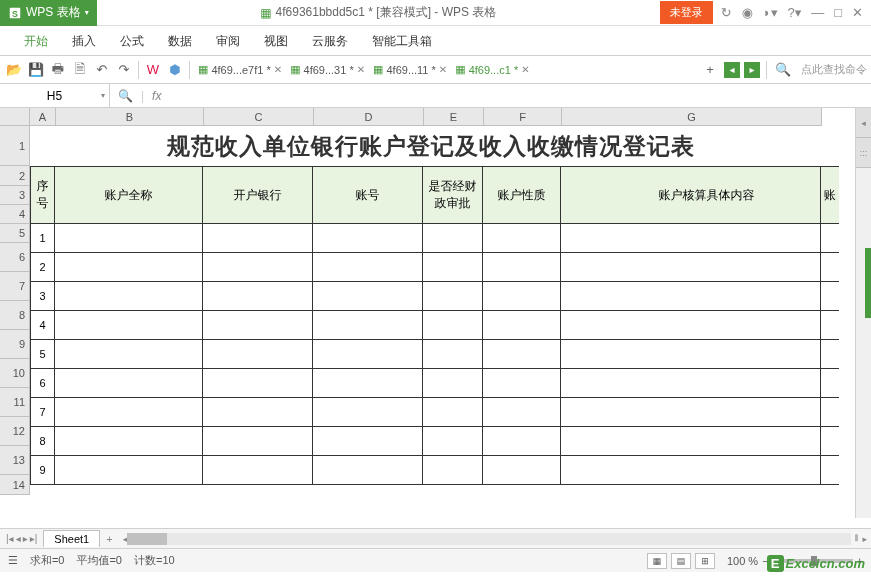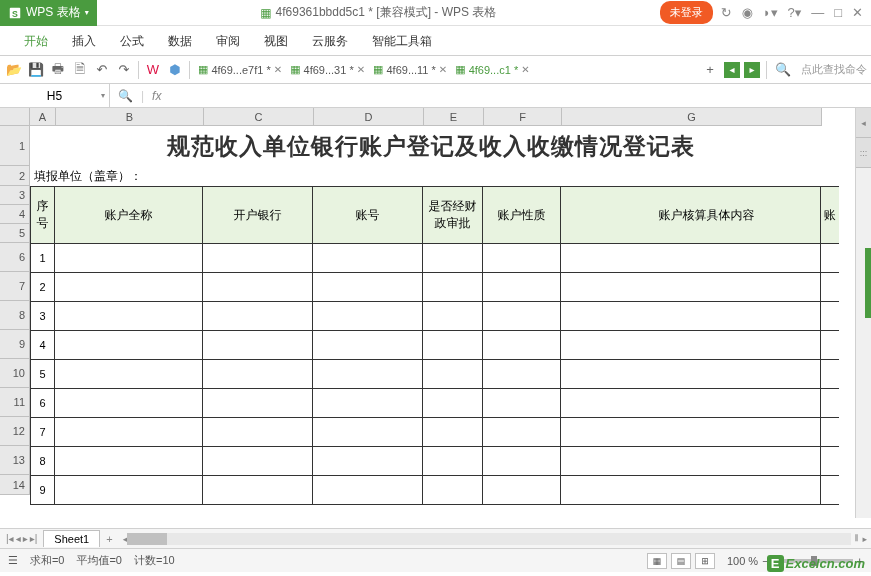--- a/index.html
+++ b/index.html
@@ -3,21 +3,21 @@
 <meta charset="utf-8">
 <style>
 * { margin: 0; padding: 0; box-sizing: border-box; font-family: "Microsoft YaHei", sans-serif; -webkit-user-select: none; user-select: none; }
 body { width: 871px; height: 576px; background: #fff; overflow: hidden; position: relative; }
 
 
 .title-bar { height: 26px; background: #fff; display: flex; align-items: center; border-bottom: 1px solid #e0e0e0; }
 .app-badge { background: #4a9b3f; color: #fff; display: flex; align-items: center; padding: 0 8px; height: 26px; font-size: 12px; gap: 4px; }
 .app-badge svg { width: 14px; height: 14px; }
 .title-text { flex: 1; text-align: center; font-size: 12px; color: #666; display: flex; align-items: center; justify-content: center; gap: 4px; }
-.login-badge { background: #f15a24; color: #fff; padding: 4px 10px; font-size: 11px; border-radius: 10px; }
+.login-badge { background: #f15a24; color: #fff; padding: 4px 10px; font-size: 11px; }
 .title-icons { display: flex; align-items: center; gap: 10px; padding: 0 8px; color: #888; }
 .title-icons span { cursor: pointer; font-size: 13px; }
 
 
 .menu-bar { height: 30px; display: flex; align-items: center; border-bottom: 1px solid #d0d0d0; padding-left: 12px; }
 .menu-bar .tab { padding: 0 12px; font-size: 12px; color: #333; line-height: 30px; cursor: pointer; }
 .menu-bar .tab.active { color: #4a9b3f; }
 
 
 .toolbar { height: 28px; display: flex; align-items: center; padding: 0 4px; border-bottom: 1px solid #d0d0d0; gap: 2px; }
@@ -197,21 +197,20 @@
       <div class="row-h" style="height: 29px;">8</div>
       <div class="row-h" style="height: 29px;">9</div>
       <div class="row-h" style="height: 29px;">10</div>
       <div class="row-h" style="height: 29px;">11</div>
       <div class="row-h" style="height: 29px;">12</div>
       <div class="row-h" style="height: 29px;">13</div>
       <div class="row-h" style="height: 20px;">14</div>
     </div>
   <div class="sheet-content">
     <div class="merged-title">规范收入单位银行账户登记及收入收缴情况登记表</div>
-    <div class="subtitle">填报单位（盖章）：</div>
     <table class="data-table">
       <thead>
           <tr>
             <th style="width: 24px;">序号</th>
             <th style="width: 148px;">账户全称</th>
             <th style="width: 110px;">开户银行</th>
             <th style="width: 110px;">账号</th>
             <th style="width: 60px;">是否经财政审批</th>
             <th style="width: 78px; margin-left: 28px;">账户性质</th>
             <th style="width: 260px; padding-left: 32px;">账户核算具体内容</th>

